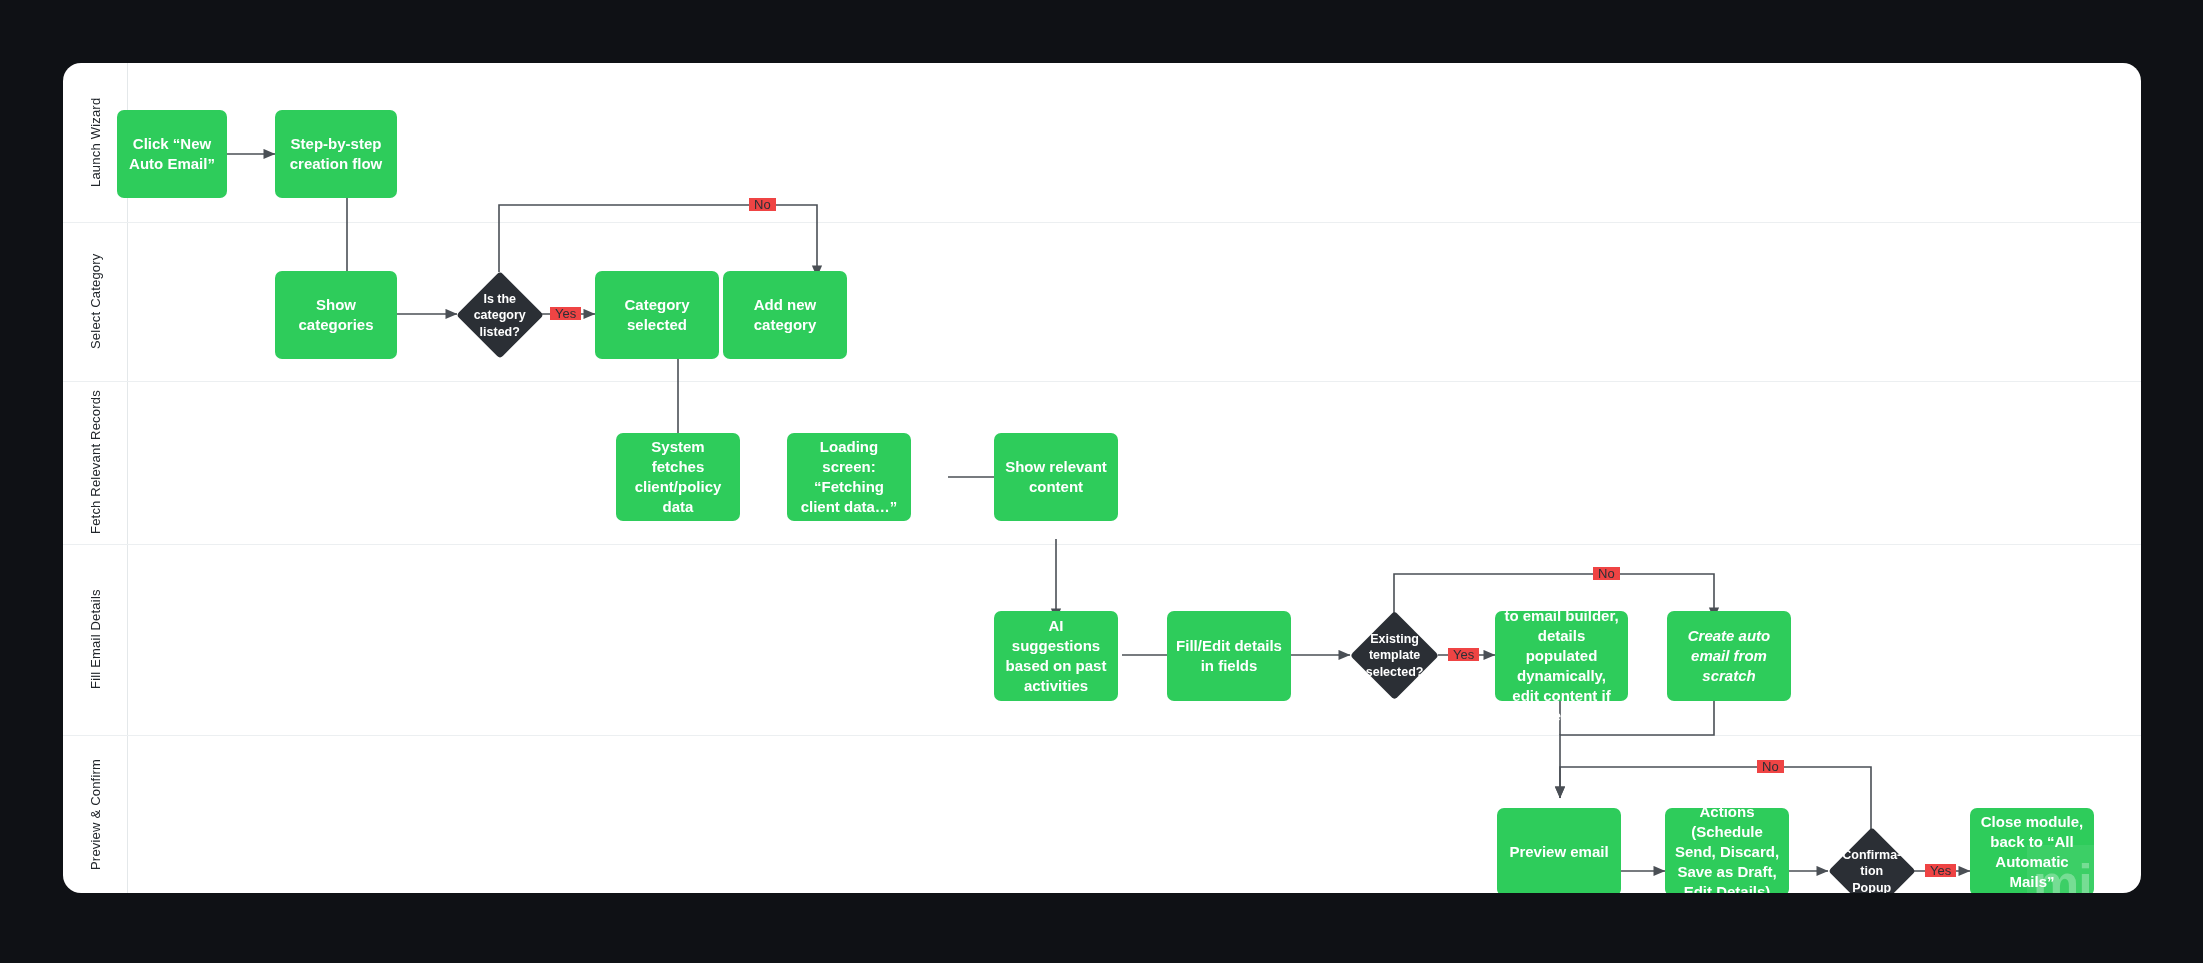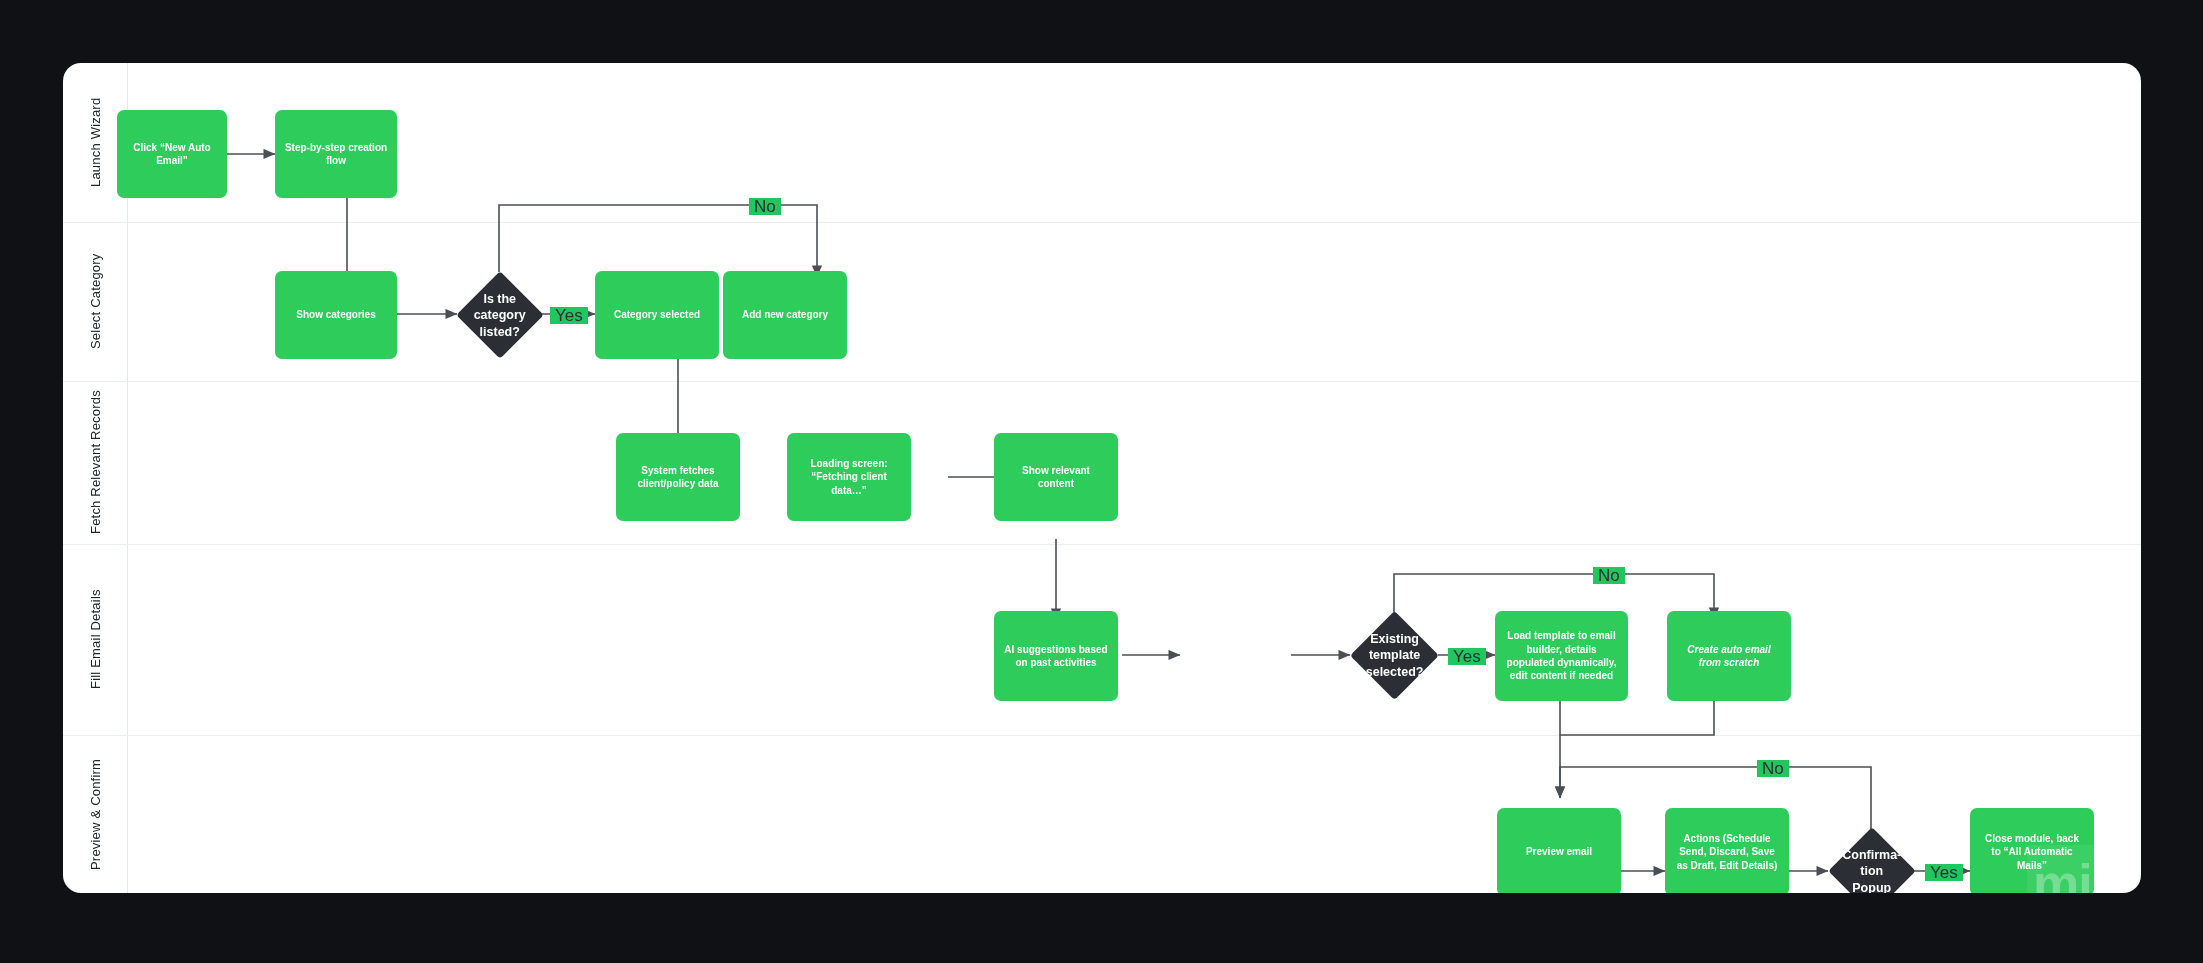--- a/index.html
+++ b/index.html
@@ -41,43 +41,43 @@
   }
 
   .node {
     position: absolute;
     background: #2ecc5b;
     border-radius: 7px;
     display: flex; align-items: center; justify-content: center;
     text-align: center;
     color: #ffffff;
     font-weight: bold;
-    font-size: 10px;
+    font-size: 15px;
     line-height: 1.33;
     padding: 6px 9px;
   }
   .diamond {
     position: absolute;
     background: #2b2f35;
     display: flex; align-items: center; justify-content: center;
     text-align: center;
     color: #ffffff;
     font-weight: bold;
     font-size: 12.5px;
     line-height: 1.3;
     transform: rotate(45deg);
     border-radius: 4px;
   }
   .diamond > span { transform: rotate(-45deg); display: block; width: 118px; }
 
   .edge-label {
     position: absolute;
     color: #2b2f35;
-    font-size: 17px;
-    background: #22c55e;
+    font-size: 13px;
+    background: #ef4444;
     padding: 0 5px;
     line-height: 1;
     white-space: nowrap;
   }
   .watermark {
     position: absolute;
     color: rgba(255,255,255,0.30);
     font-size: 52px;
     letter-spacing: -1px;
     font-weight: 700;
@@ -158,20 +158,21 @@
     <div class="node" style="left:660px; top:208px; width:124px; height:88px;">Add new category</div>
 
     <div class="edge-label" style="left:686px; top:135px;">No</div>
     <div class="edge-label" style="left:487px; top:244px;">Yes</div>
 
     <div class="node" style="left:553px; top:370px; width:124px; height:88px;">System fetches client/policy data</div>
     <div class="node" style="left:724px; top:370px; width:124px; height:88px;">Loading screen: “Fetching client data…”</div>
     <div class="node" style="left:931px; top:370px; width:124px; height:88px;">Show relevant content</div>
 
     <div class="node" style="left:931px;  top:548px; width:124px; height:90px;">AI suggestions based on past activities</div>
+    <div class="node" style="left:1104px; top:548px; width:124px; height:90px;">Fill/Edit details in fields</div>
     <div class="diamond" style="left:1300px; top:561px; width:63px; height:63px;">
       <span>Existing template selected?</span>
     </div>
     <div class="node" style="left:1432px; top:548px; width:133px; height:90px;">Load template to email builder, details populated dynamically, edit content if needed</div>
     <div class="node" style="left:1604px; top:548px; width:124px; height:90px;font-style:italic;">Create auto email from scratch</div>
 
     <div class="edge-label" style="left:1530px; top:504px;">No</div>
     <div class="edge-label" style="left:1385px; top:585px;">Yes</div>
 
     <div class="node" style="left:1434px; top:745px; width:124px; height:88px;">Preview email</div>

